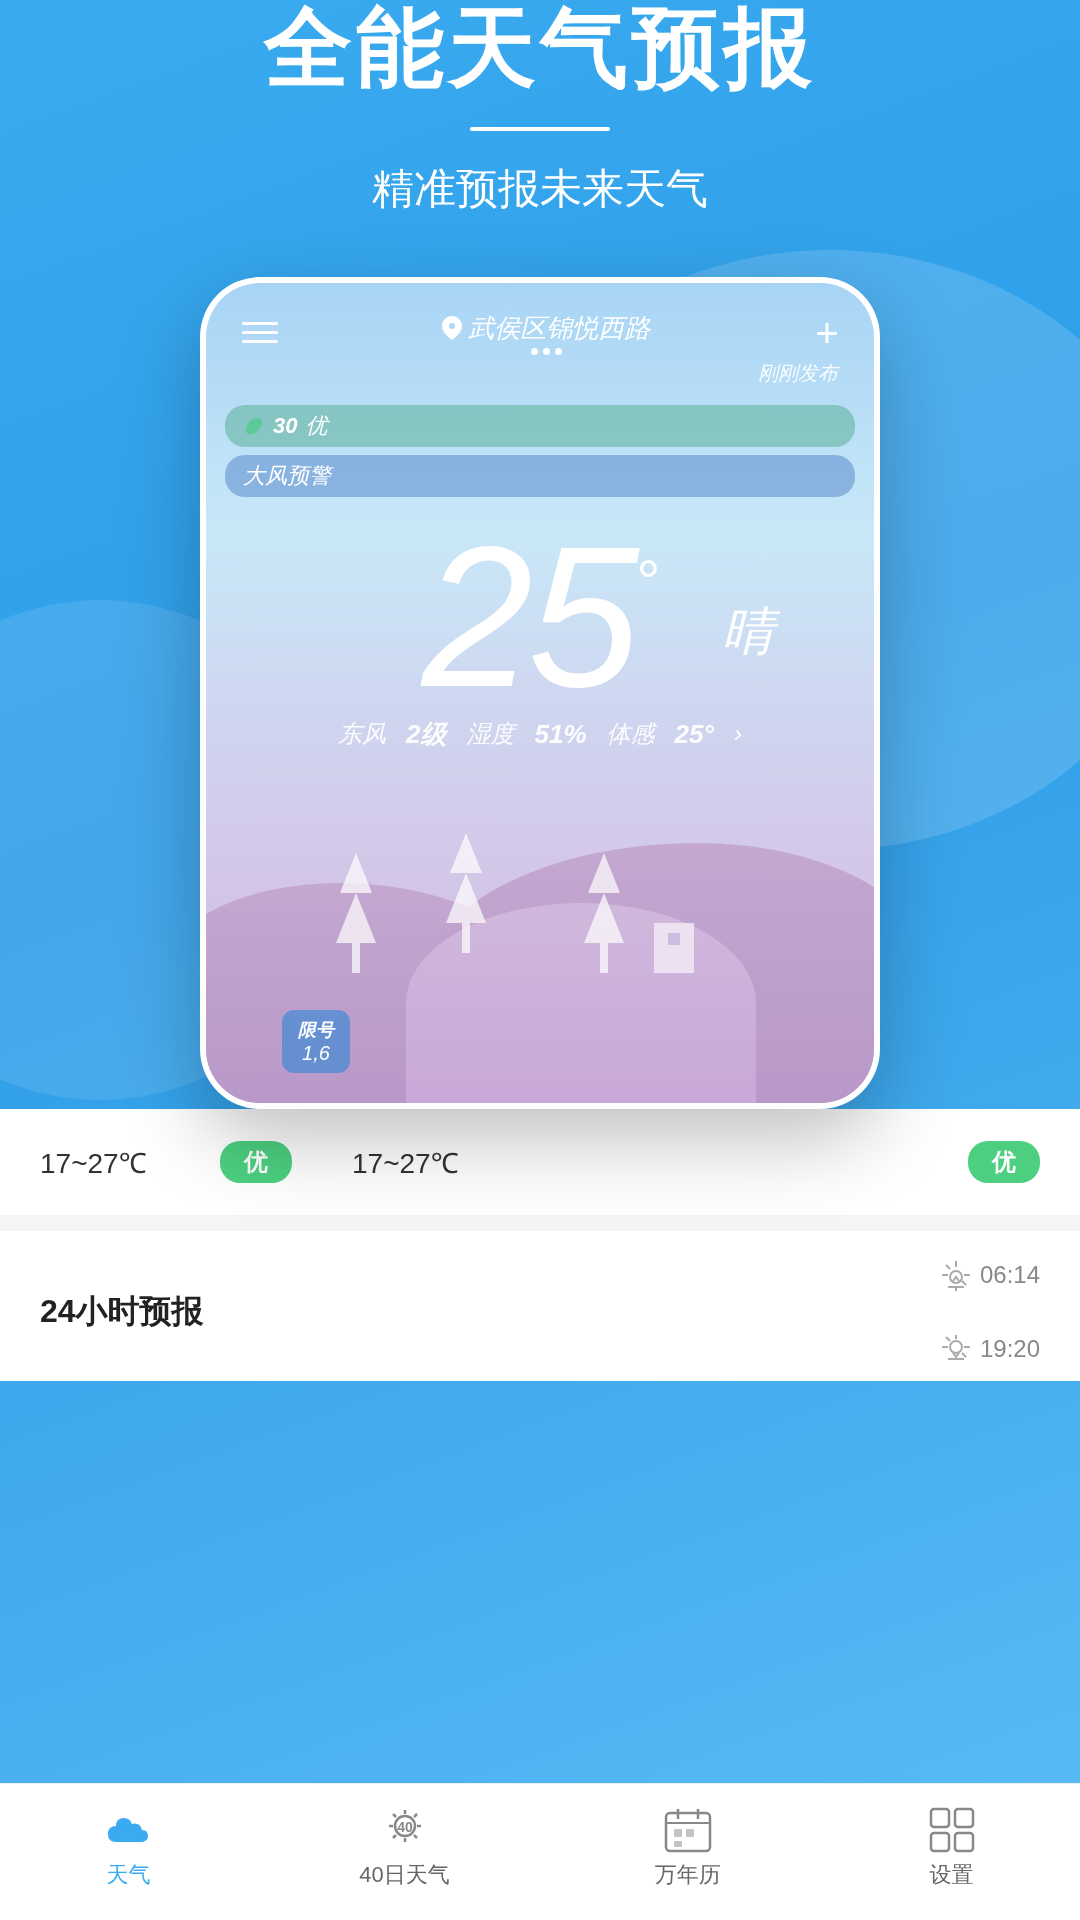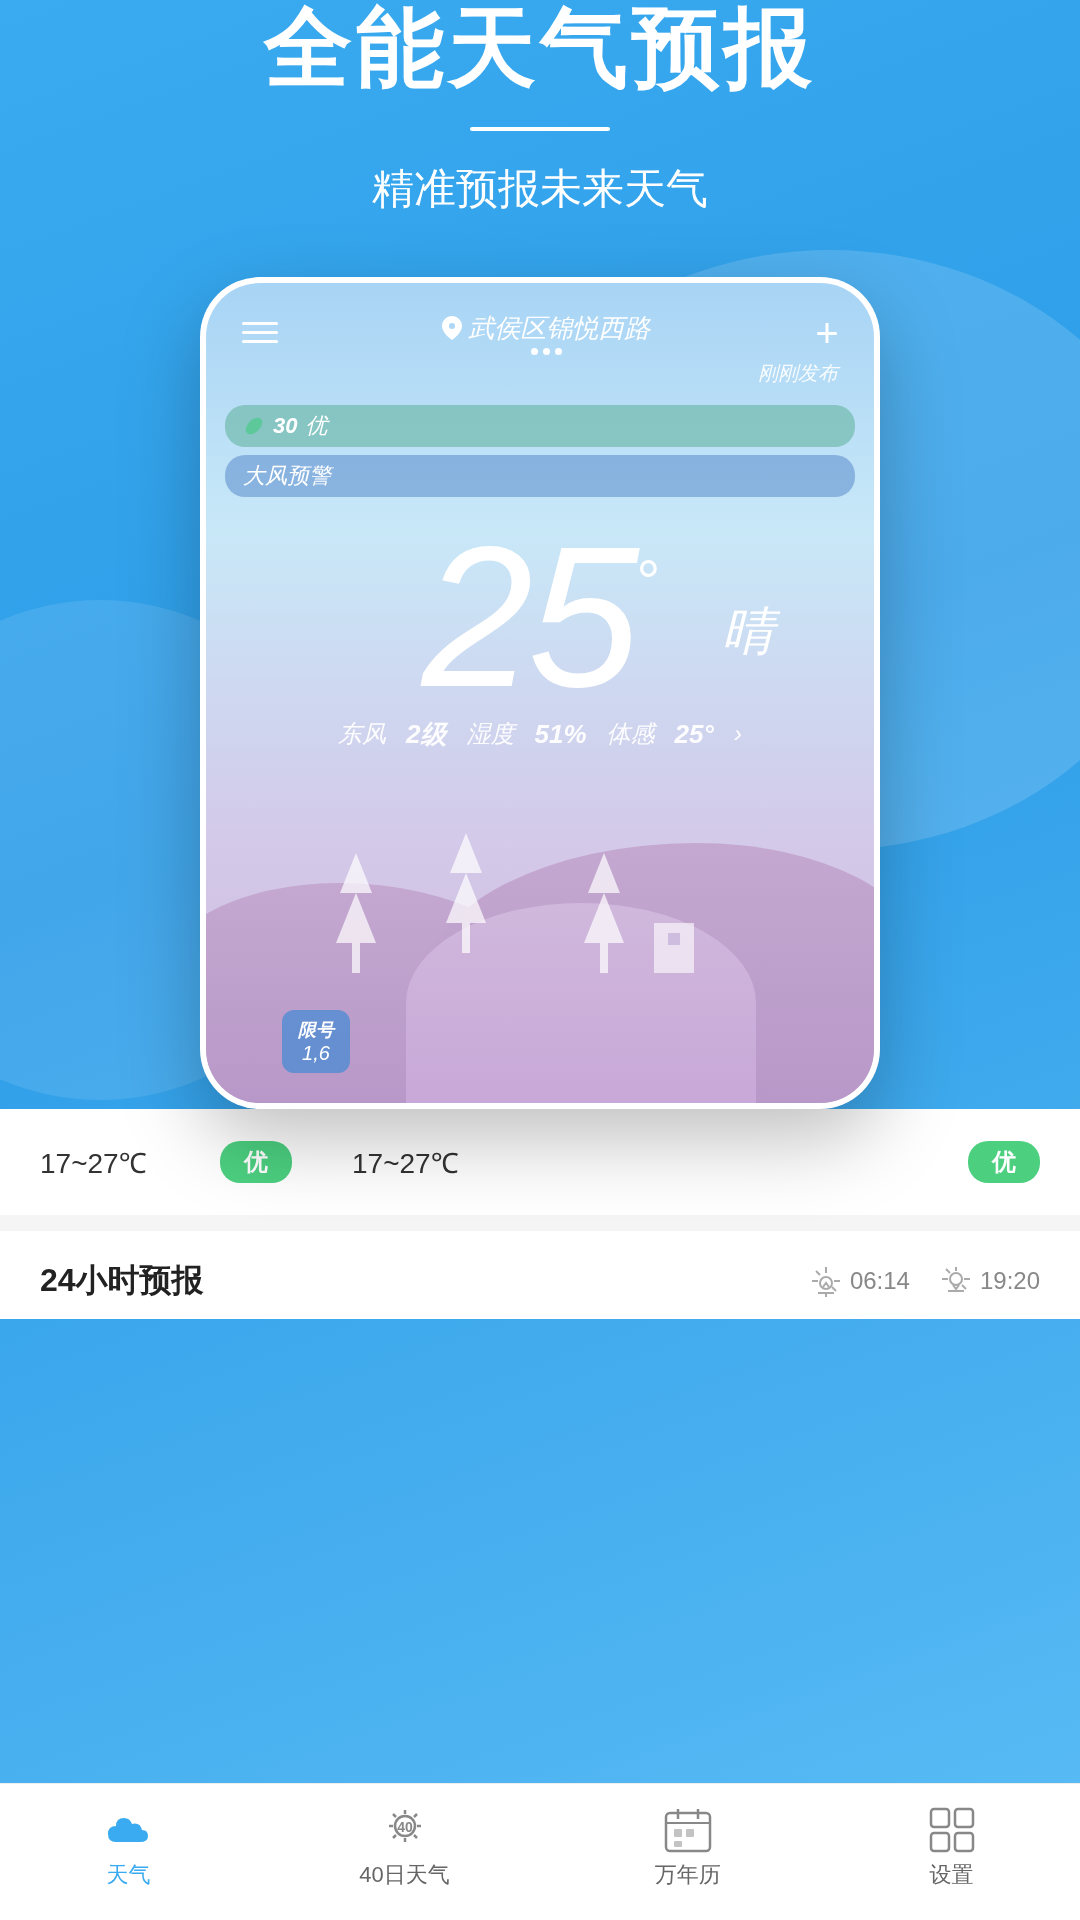--- a/index.html
+++ b/index.html
@@ -393,21 +393,22 @@
       justify-content: space-between;
     }
     .forecast-title {
       font-size: 32px;
       font-weight: 700;
       color: #222;
     }
     .sun-info {
       display: flex;
       align-items: center;
-      gap: 30px;
+      gap: 42px;
+      flex-direction: column;
     }
     .sun-item {
       display: flex;
       align-items: center;
       gap: 8px;
       color: #888;
       font-size: 24px;
     }
 
     

